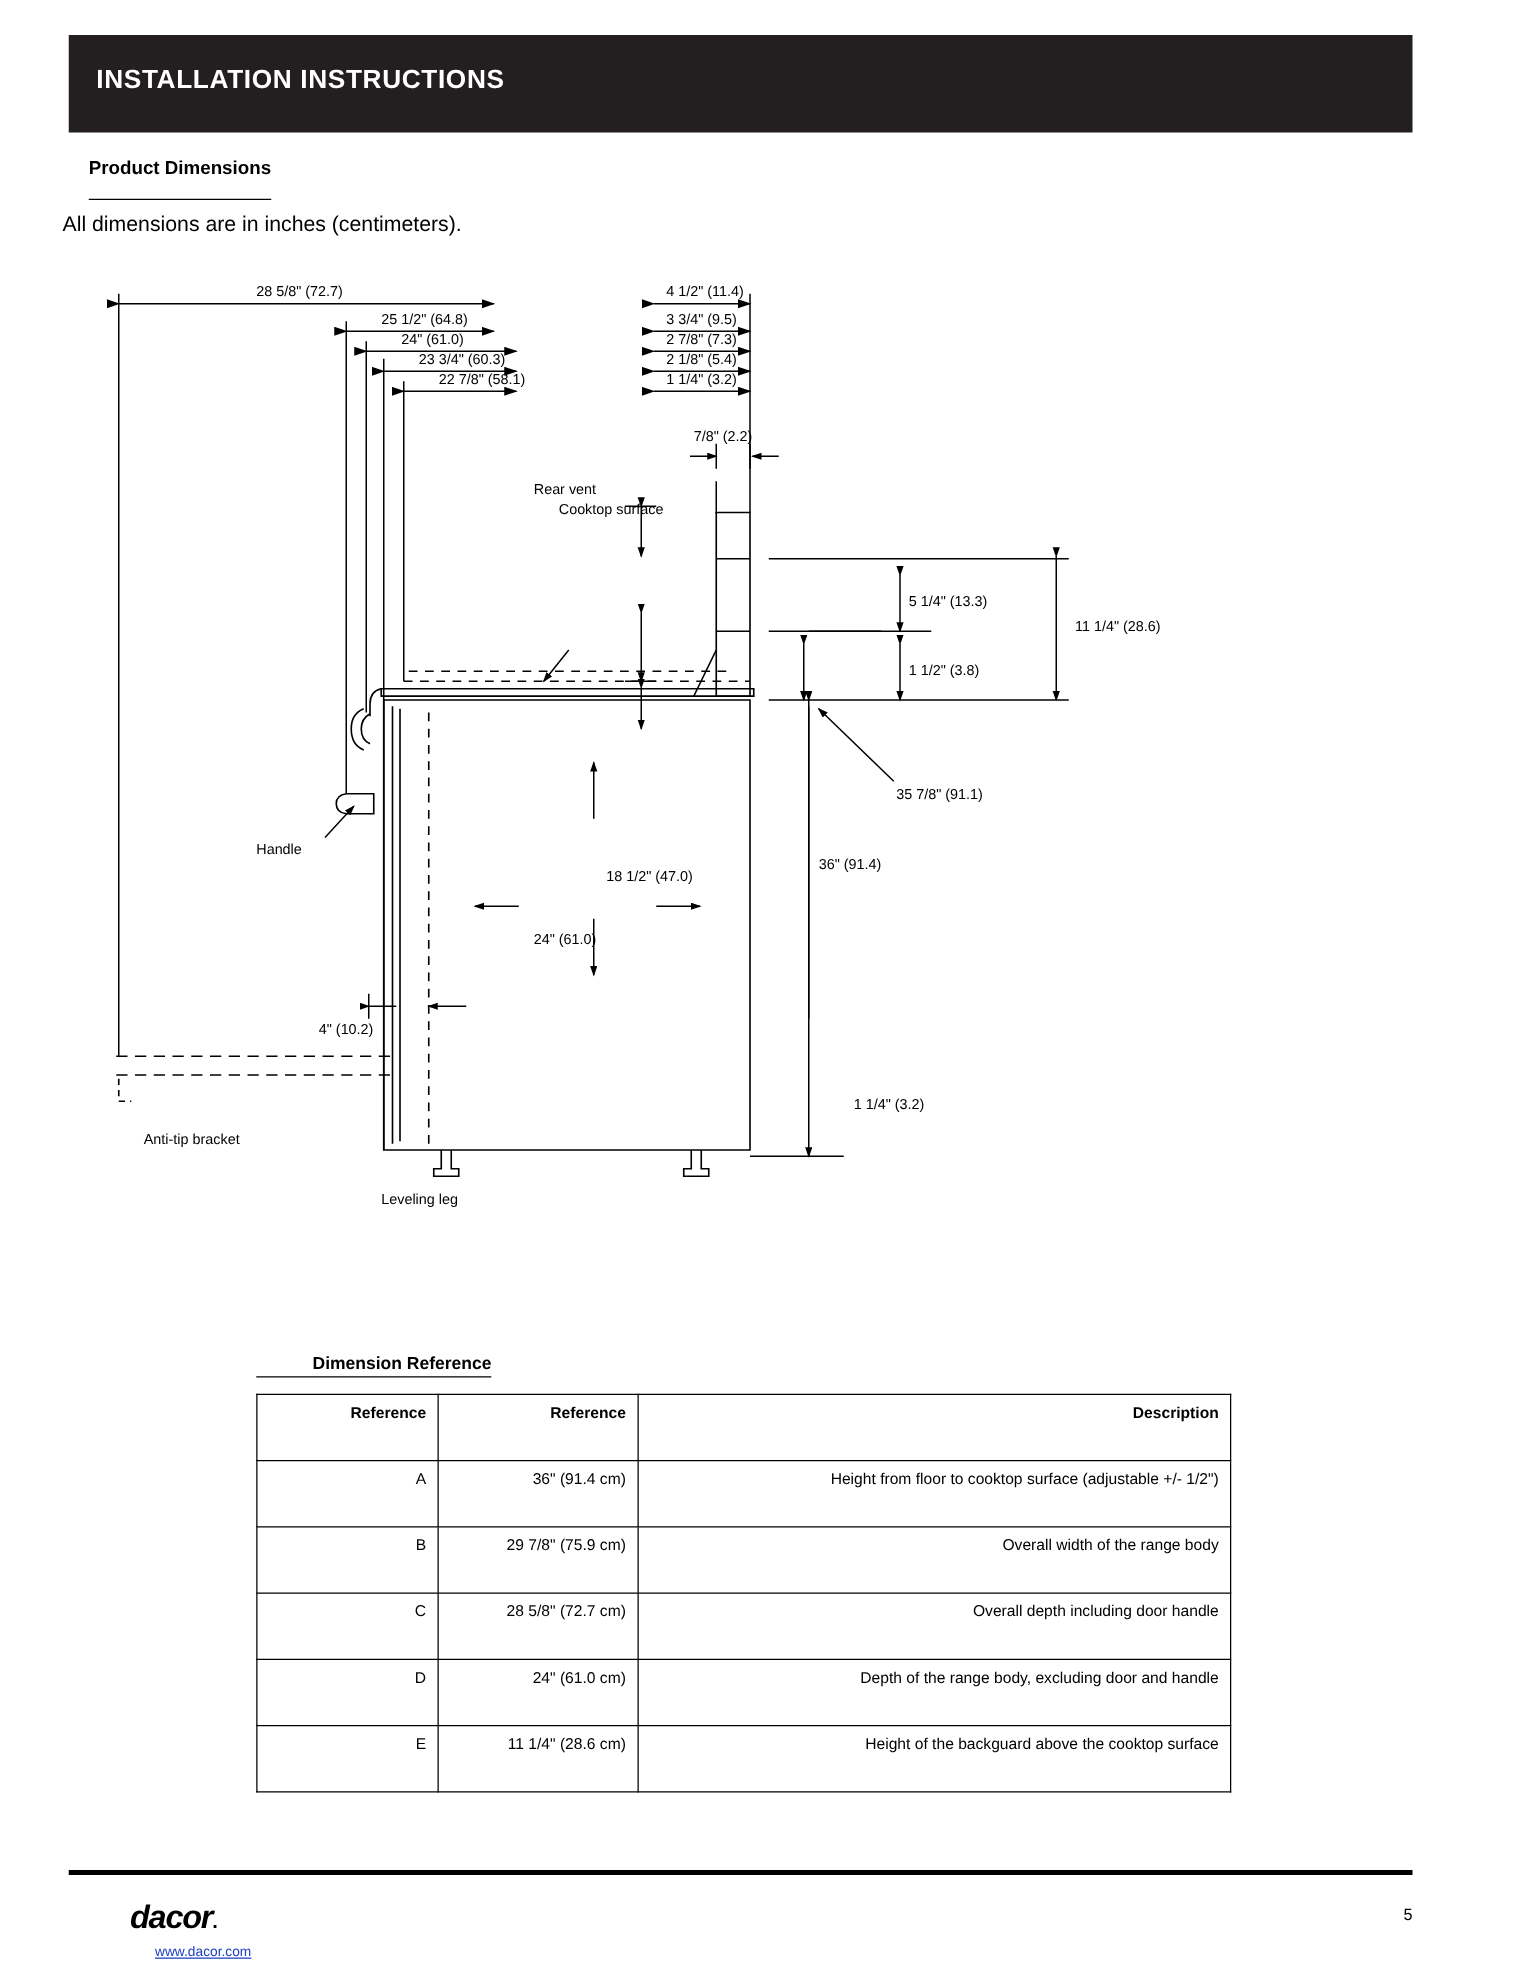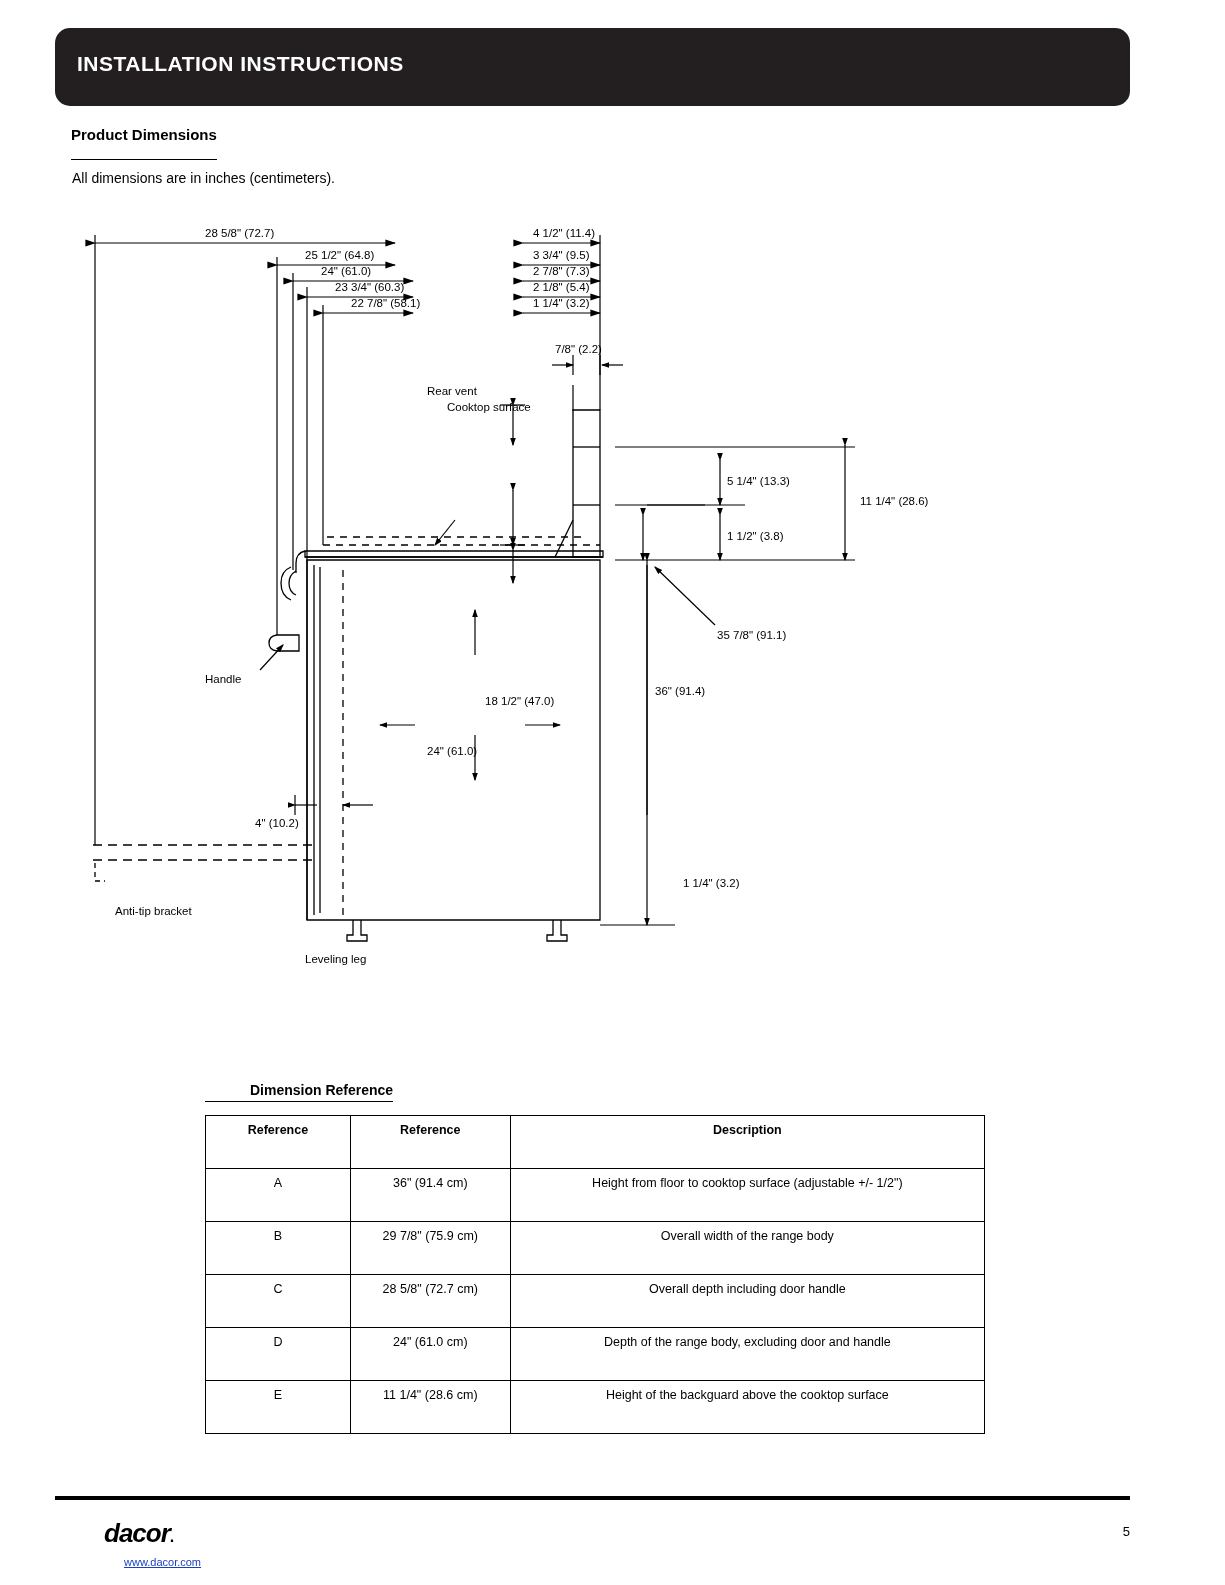--- a/index.html
+++ b/index.html
@@ -17,21 +17,20 @@
   }
 
   
   .header-bar {
     position: absolute;
     left: 55px;
     top: 28px;
     width: 1075px;
     height: 78px;
     background: #231f20;
-    border-radius: 15px;
   }
   .header-title {
     position: absolute;
     left: 22px;
     top: 24px;
     color: #ffffff;
     font-size: 21px;
     font-weight: bold;
     letter-spacing: .5px;
   }
@@ -44,23 +43,23 @@
     font-size: 15px;
     font-weight: bold;
     padding-bottom: 16px;
     border-bottom: 1.5px solid #000;
     display: inline-block;
     margin-left: 16px;
   }
 
   .caption-note {
     position: absolute;
-    left: 72px;
+    left: 50px;
     top: 170px;
-    font-size: 14px;
+    font-size: 17px;
   }
 
   
   .diagram {
     position: absolute;
     left: 55px;
     top: 215px;
     width: 1080px;
     height: 760px;
   }
@@ -83,21 +82,21 @@
     left: 205px;
     top: 1115px;
     border-collapse: collapse;
     width: 780px;
     font-size: 12.5px;
   }
   table.dims th, table.dims td {
     border: 1.2px solid #000;
     padding: 7px 9px;
     vertical-align: top;
-    text-align: center;
+    text-align: right;
     height: 38px;
     font-weight: normal;
   }
   table.dims th { font-weight: bold; }
   table.dims col.c1 { width: 145px; }
   table.dims col.c2 { width: 160px; }
   table.dims col.c3 { width: 475px; }
 
   
   .footer-rule {

